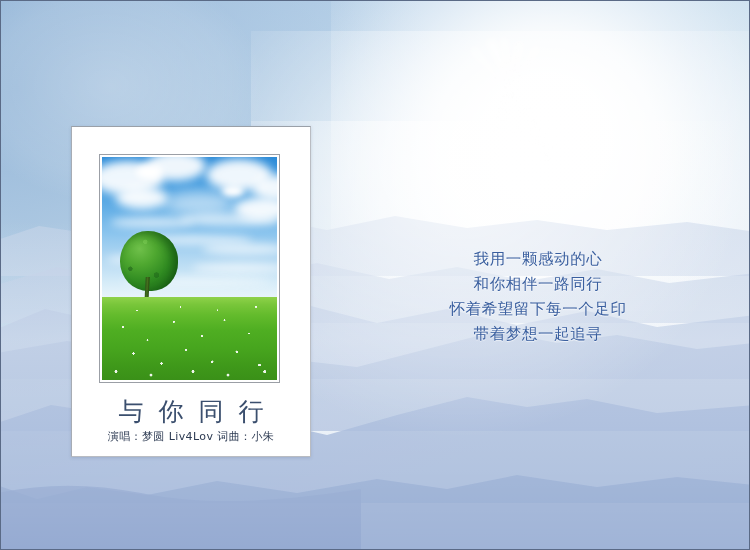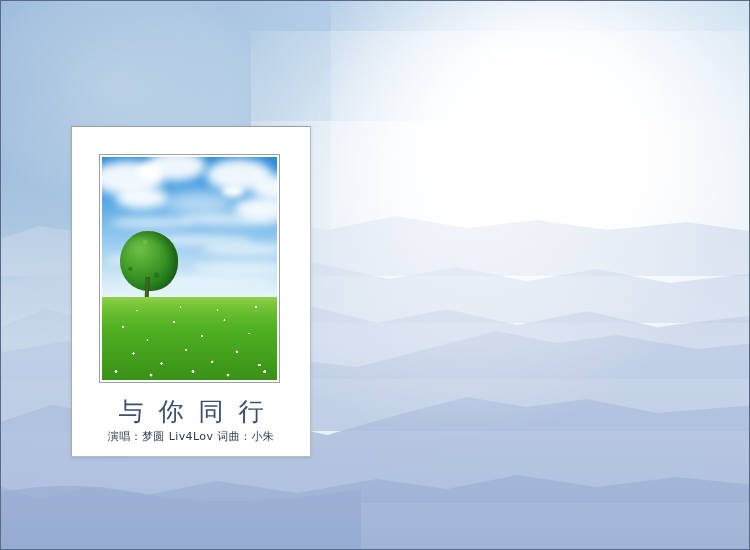--- a/index.html
+++ b/index.html
@@ -333,20 +333,26 @@
     <div class="ridge" style="top:470px;height:90px;opacity:.75;left:-60px;width:420px">
       <svg viewBox="0 0 420 90" preserveAspectRatio="none">
         <path d="M0,40 C60,14 130,8 200,22 C270,36 340,30 420,18 L420,90 L0,90 Z" fill="#93a9d1"></path>
       </svg>
     </div>
 
     <div style="position:absolute;inset:0;background:linear-gradient(to bottom,rgba(255,255,255,0) 40%,rgba(246,249,253,0.28) 62%,rgba(255,255,255,0.10) 86%,rgba(255,255,255,0) 100%);"></div>
     <div style="position:absolute;left:250px;top:120px;width:500px;height:320px;background:radial-gradient(ellipse at 42% 12%,rgba(255,255,255,0.70) 0%,rgba(255,255,255,0.34) 36%,rgba(255,255,255,0) 70%);"></div>
   </div>
 
+  <div class="lyrics">
+    <span class="line">我用一颗感动的心</span>
+    <span class="line">和你相伴一路同行</span>
+    <span class="line">怀着希望留下每一个足印</span>
+    <span class="line">带着梦想一起追寻</span>
+  </div>
 
   <div class="card">
 
     <div class="photo-frame">
       <div class="photo">
         <div class="p-sky">
           <div class="cloud" style="left:-10px;  top:4px;   width:72px; height:34px;"></div>
           <div class="cloud" style="left:44px;   top:-6px;  width:60px; height:30px;"></div>
           <div class="cloud" style="left:104px;  top:2px;   width:66px; height:32px;"></div>
           <div class="cloud" style="left:150px;  top:18px;  width:48px; height:26px;"></div>

